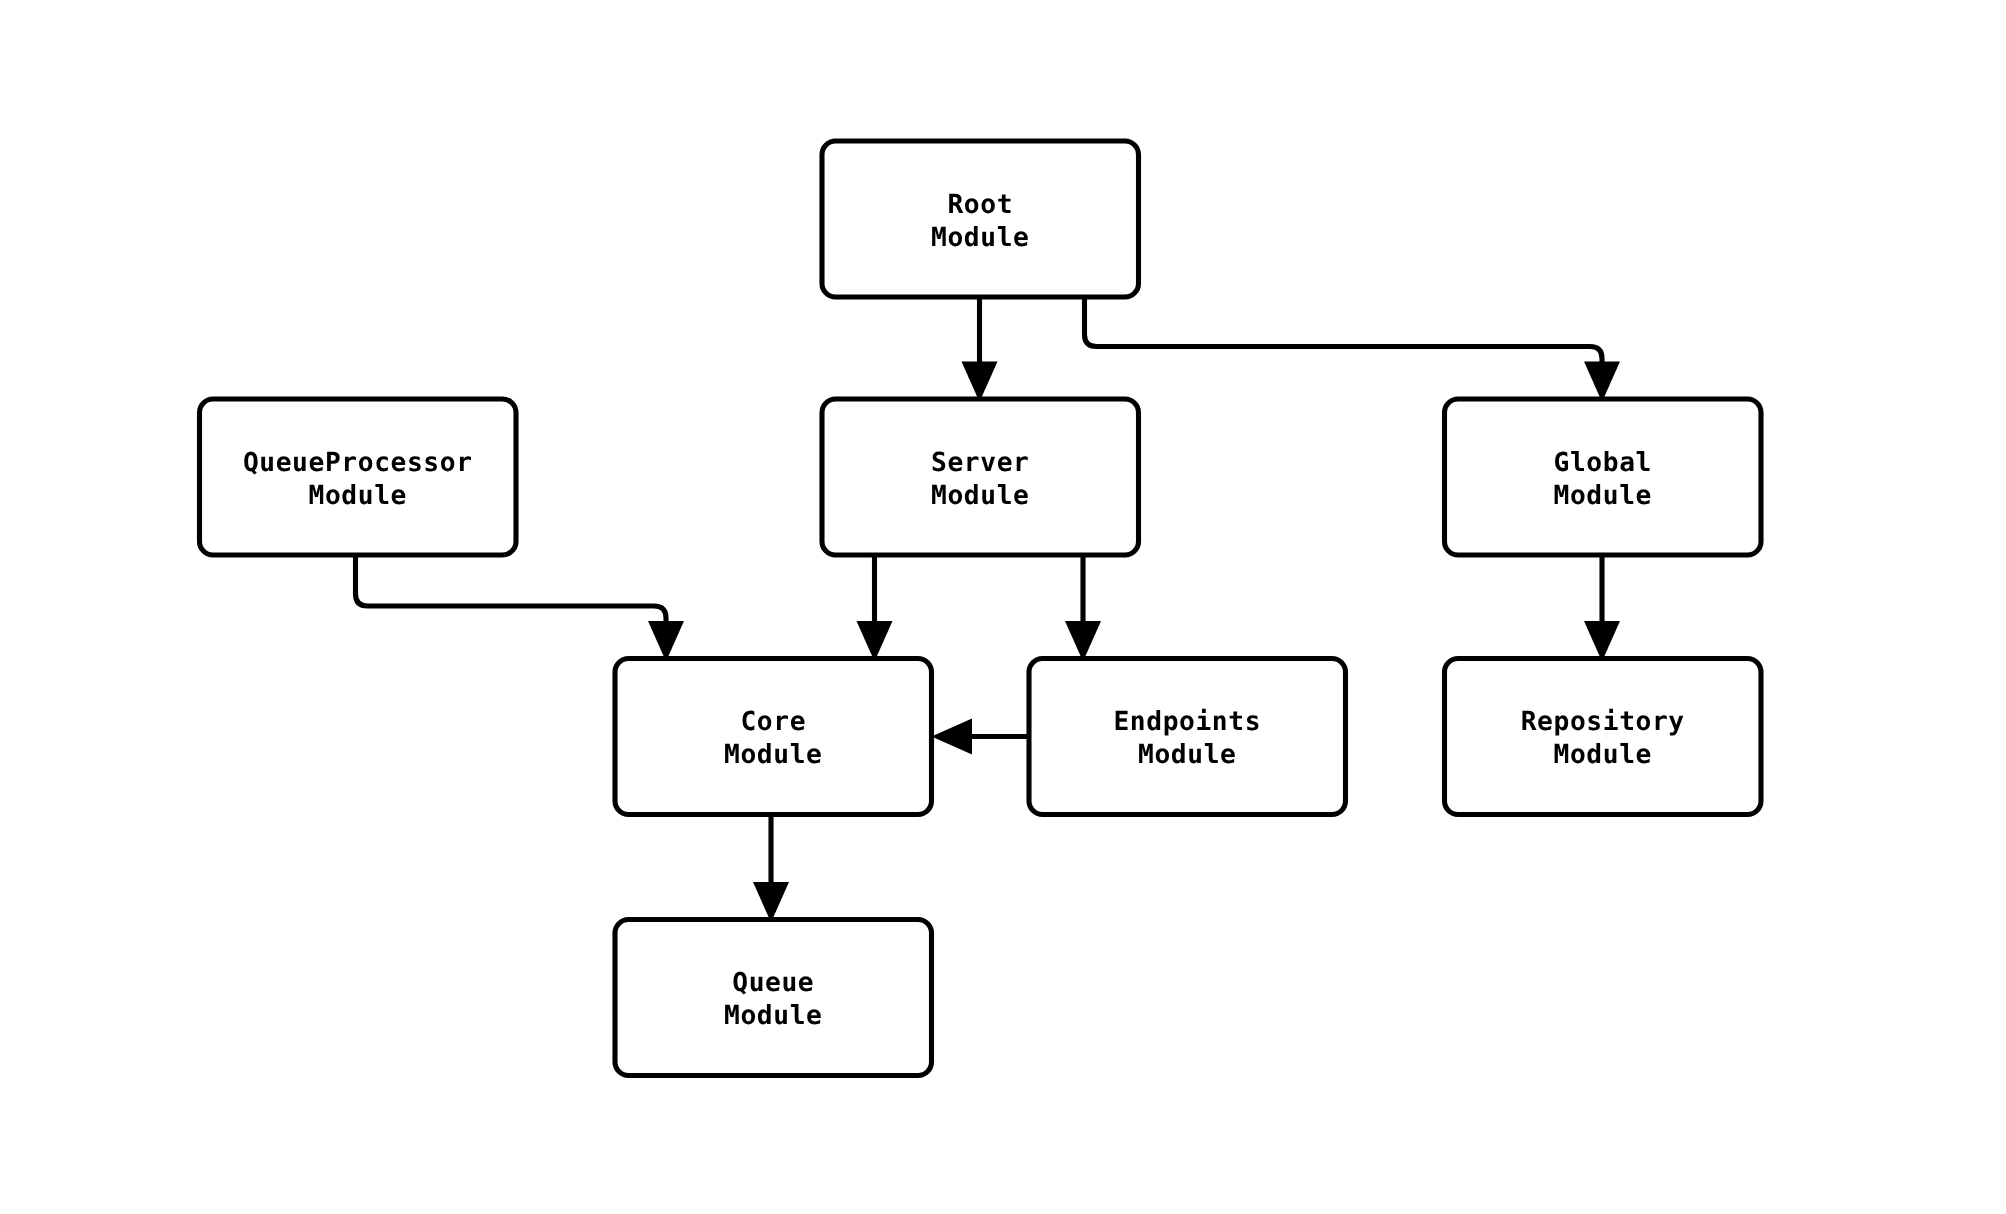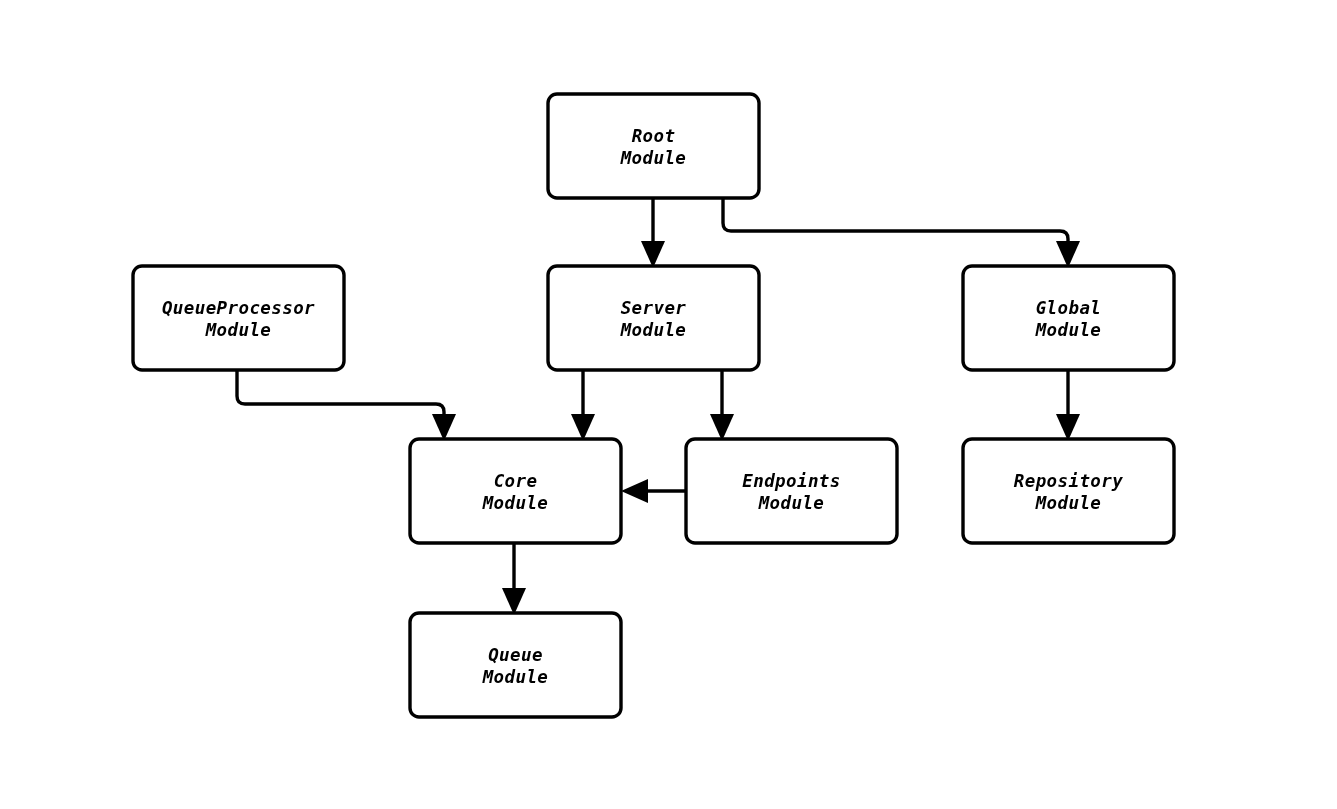--- a/index.html
+++ b/index.html
@@ -12,21 +12,20 @@
     width: 1337px;
     height: 809px;
     overflow: hidden;
     font-family: "DejaVu Sans Mono", "Liberation Mono", monospace;
   }
   #diagram-root {
     position: relative;
     width: 1337px;
     height: 714px;
     background: #ffffff;
-    font-style: italic;
   }
   #diagram-svg {
     position: absolute;
     left: 0;
     top: 0;
     width: 1337px;
     height: 809px;
     display: block;
   }
   .node-box {

